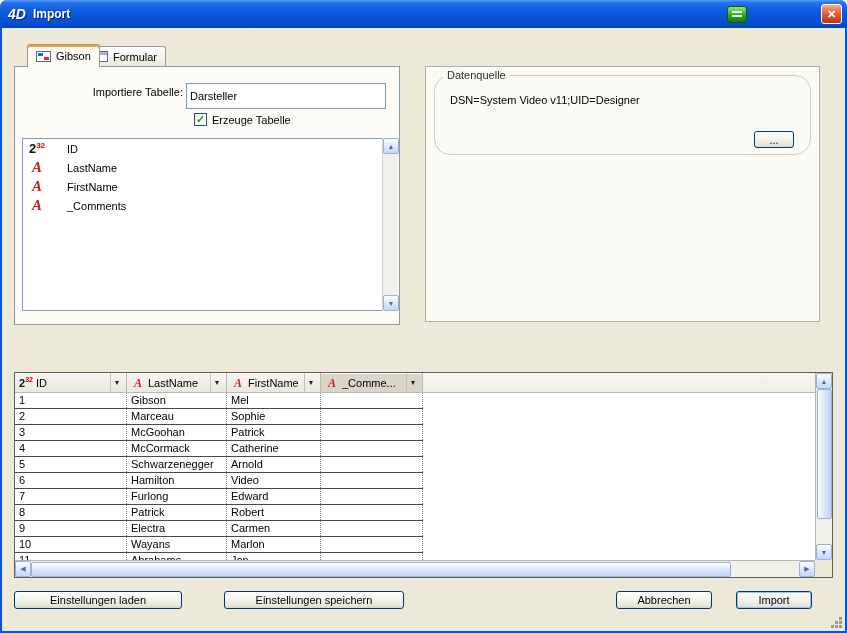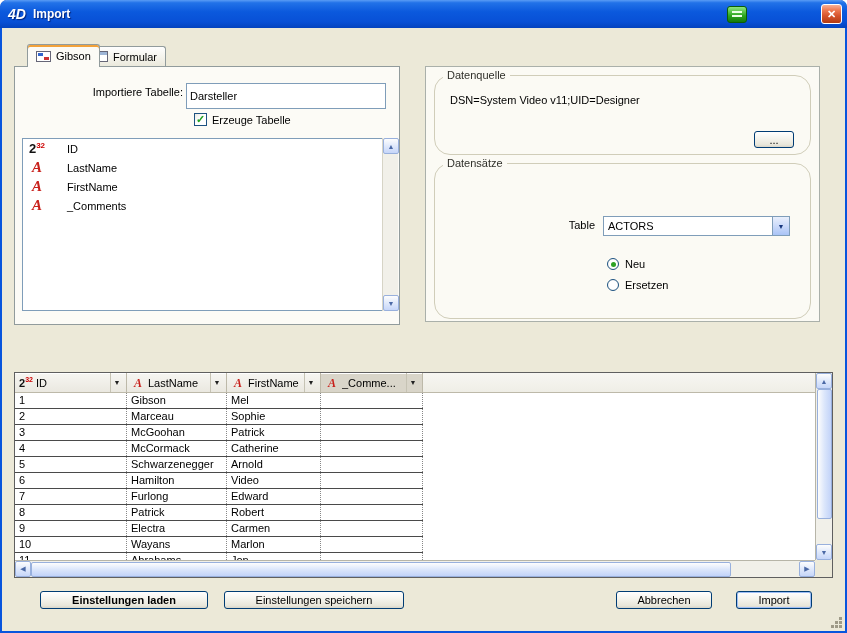--- a/index.html
+++ b/index.html
@@ -123,21 +123,21 @@
     border-left:1px solid #b7b5a8; display:flex; flex-direction:column; }
   .grid-hscroll { position:absolute; left:0; right:17px; bottom:0; height:17px;
     border-top:1px solid #b7b5a8; display:flex; }
   .grid-corner { position:absolute; right:0; bottom:0; width:17px; height:17px; background:#ece9d8; }
   .spacer { flex:1; }
 
   
   .xp-btn { position:absolute; height:18px; border:1px solid #003C74; border-radius:3px;
     background:linear-gradient(180deg,#fff,#f4f3ec 45%,#e8e6da 85%,#d8d5c8);
     font:11px "Liberation Sans",sans-serif; display:flex; align-items:center; justify-content:center; }
-  .btn-load   { left:40px;  top:591px; width:168px;font-weight:bold; }
+  .btn-load   { left:14px;  top:591px; width:168px; }
   .btn-save   { left:224px; top:591px; width:180px; }
   .btn-cancel { left:616px; top:591px; width:96px; }
   .btn-import { left:736px; top:591px; width:76px; box-shadow:inset 0 0 0 1px #9ebef5; }
   .browse-btn.xp-btn { position:absolute; height:17px; }
 
   .grip { position:absolute; right:4px; bottom:4px; width:13px; height:13px; }
   .grip::before { content:""; position:absolute; right:1px; bottom:1px; width:3px; height:3px;
     background:#9e9a87; box-shadow:-4px 0 0 #9e9a87,-8px 0 0 #9e9a87,0 -4px 0 #9e9a87,
     -4px -4px 0 #9e9a87,0 -8px 0 #9e9a87; }
 </style>
@@ -191,36 +191,20 @@
         <span class="sb-btn sb-down"></span>
       </div>
     </div>
   </div>
 
   <div class="side-panel">
     <div class="group g1">
       <span class="group-label">Datenquelle</span>
       <span class="dsn-text">DSN=System Video v11;UID=Designer</span>
       <button class="xp-btn browse-btn">...</button>
-    </div>
-    <div class="group g2">
-      <span class="group-label">Datensätze</span>
-      <span class="lbl-combo">Table</span>
-      <div class="combo">
-        <span class="combo-text">ACTORS</span>
-        <span class="combo-btn"></span>
-      </div>
-      <div class="radio-row r1">
-        <span class="radio checked"></span>
-        <span>Neu</span>
-      </div>
-      <div class="radio-row r2">
-        <span class="radio"></span>
-        <span>Ersetzen</span>
-      </div>
     </div>
   </div>
 
   <div class="grid">
     <div class="grid-header">
         <div class="gcol" style="width: 112px;">
           <span class="ficon longint small"><span>2</span><sup>32</sup></span>
           <span class="gcol-label">ID</span>
           <span class="gcol-arrow"></span>
         </div>

